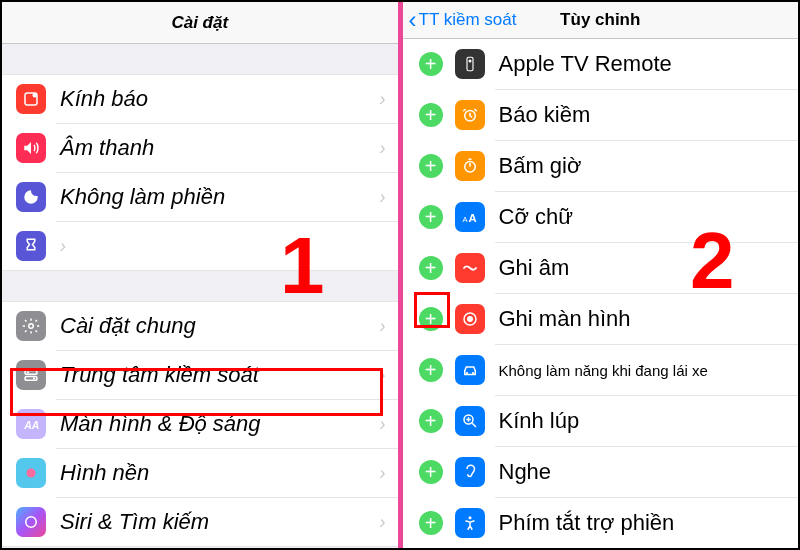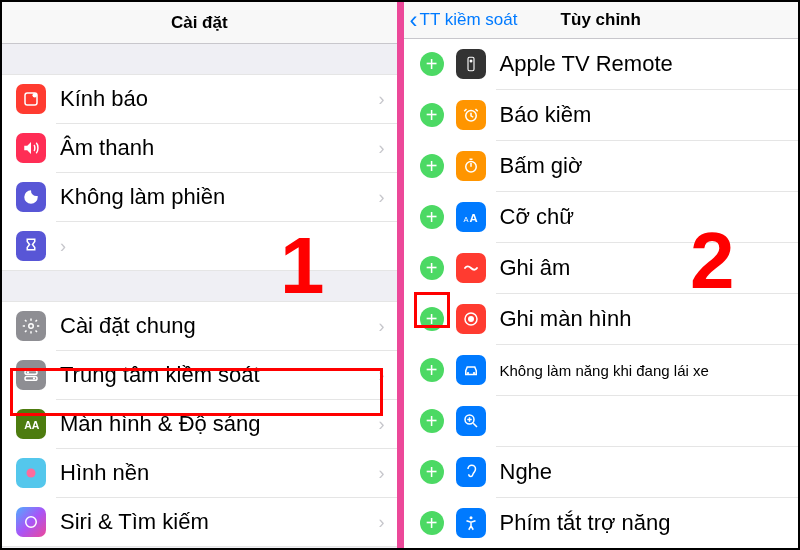--- a/index.html
+++ b/index.html
@@ -1,19 +1,19 @@
 <!DOCTYPE html>
 <html><head>
 <meta charset="utf-8">
 <style>
 * { margin: 0; padding: 0; box-sizing: border-box; }
 body { width: 800px; height: 550px; font-family: -apple-system, "Helvetica Neue", Arial, sans-serif; background: #fff; overflow: hidden; border: 2px solid #000; }
 .container { display: flex; width: 100%; height: 100%; }
 .pane { flex: 1; background: #efeff4; display: flex; flex-direction: column; overflow: hidden; position: relative; }
-.pane-left { border-right: 7px solid #ec4899; }
+.pane-left { border-right: 5px solid #ec4899; font-style: italic; }
 .navbar { height: 42px; background: #f8f8f8; border-bottom: 1px solid #c8c7cc; display: flex; align-items: center; justify-content: center; position: relative; }
 .navbar-title { font-size: 17px; font-weight: 600; color: #000; }
 .nav-back { position: absolute; left: 6px; display: flex; align-items: center; color: #007aff; font-size: 17px; }
 .nav-back-chevron { font-size: 24px; line-height: 1; margin-right: 2px; font-weight: 300; }
 .spacer { height: 30px; }
 .list { background: #fff; border-top: 1px solid #e5e5e5; border-bottom: 1px solid #e5e5e5; }
 .row { display: flex; align-items: center; height: 48px; padding-left: 14px; position: relative; }
 .icon-box { width: 30px; height: 30px; border-radius: 7px; display: flex; align-items: center; justify-content: center; margin-right: 14px; flex-shrink: 0; }
 .icon-box svg { width: 18px; height: 18px; }
 .row-label { flex: 1; font-size: 22px; color: #000; }
@@ -107,21 +107,21 @@
               <circle cx="8" cy="8.5" r="1.5"></circle>
               <rect x="4" y="14" width="16" height="5" rx="2.5" fill="none" stroke="#fff" stroke-width="2"></rect>
               <circle cx="16" cy="16.5" r="1.5"></circle>
             </svg>
         </div>
         <div class="row-label">Trung tâm kiềm soát</div>
         <div class="chevron">›</div>
       </div>
       <div class="sep"></div>
       <div class="row">
-        <div class="icon-box" style="background:#4d7c0f">
+        <div class="icon-box" style="background:#c4b5fd">
           <svg viewBox="0 0 24 24" fill="#fff">
               <text x="3" y="18" font-size="14" font-weight="bold" fill="#fff">AA</text>
             </svg>
         </div>
         <div class="row-label">Màn hình &amp; Độ sáng</div>
         <div class="chevron">›</div>
       </div>
       <div class="sep"></div>
       <div class="row">
         <div class="icon-box" style="background:#54c7ec">
@@ -249,20 +249,21 @@
       <div class="row">
         <div class="add-btn">
             <span class="add-plus">+</span>
           </div>
         <div class="icon-box" style="background:#007aff">
             <svg viewBox="0 0 24 24" fill="#fff">
               <circle cx="10" cy="10" r="6" fill="none" stroke="#fff" stroke-width="2"></circle>
               <path d="M15 15l5 5M10 7v6M7 10h6" stroke="#fff" stroke-width="2"></path>
             </svg>
           </div>
+        <div class="row-label">Kính lúp</div>
       </div>
       <div class="sep-b"></div>
       <div class="row">
         <div class="add-btn">
             <span class="add-plus">+</span>
           </div>
         <div class="icon-box" style="background:#007aff">
             <svg viewBox="0 0 24 24" fill="#fff">
               <path d="M8 8a5 5 0 0 1 10 0c0 3-2 4-3 6s-1 4-3 4-3-1-3-3" fill="none" stroke="#fff" stroke-width="2"></path>
             </svg>
@@ -273,21 +274,21 @@
       <div class="row">
         <div class="add-btn">
             <span class="add-plus">+</span>
           </div>
         <div class="icon-box" style="background:#007aff">
             <svg viewBox="0 0 24 24" fill="#fff">
               <circle cx="12" cy="5" r="2"></circle>
               <path d="M6 9l6 2 6-2M12 11v5l-3 5M12 16l3 5" stroke="#fff" stroke-width="2" fill="none"></path>
             </svg>
           </div>
-        <div class="row-label">Phím tắt trợ năng</div>
+        <div class="row-label">Phím tắt trợ phiền</div>
       </div>
     </div>
   </div>
 </div>
 
 <div class="big-num num1">1</div>
 <div class="big-num num2">2</div>
 <div class="highlight-box hl1"></div>
 <div class="highlight-box hl2"></div>
 

